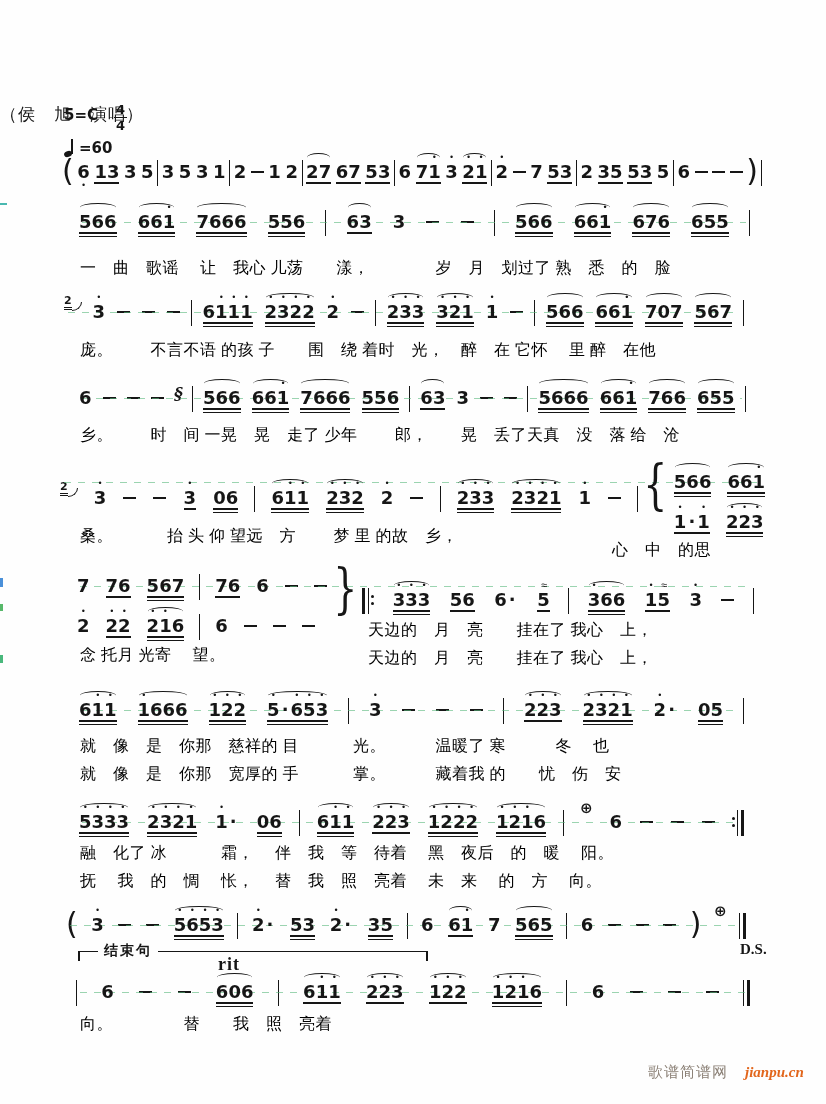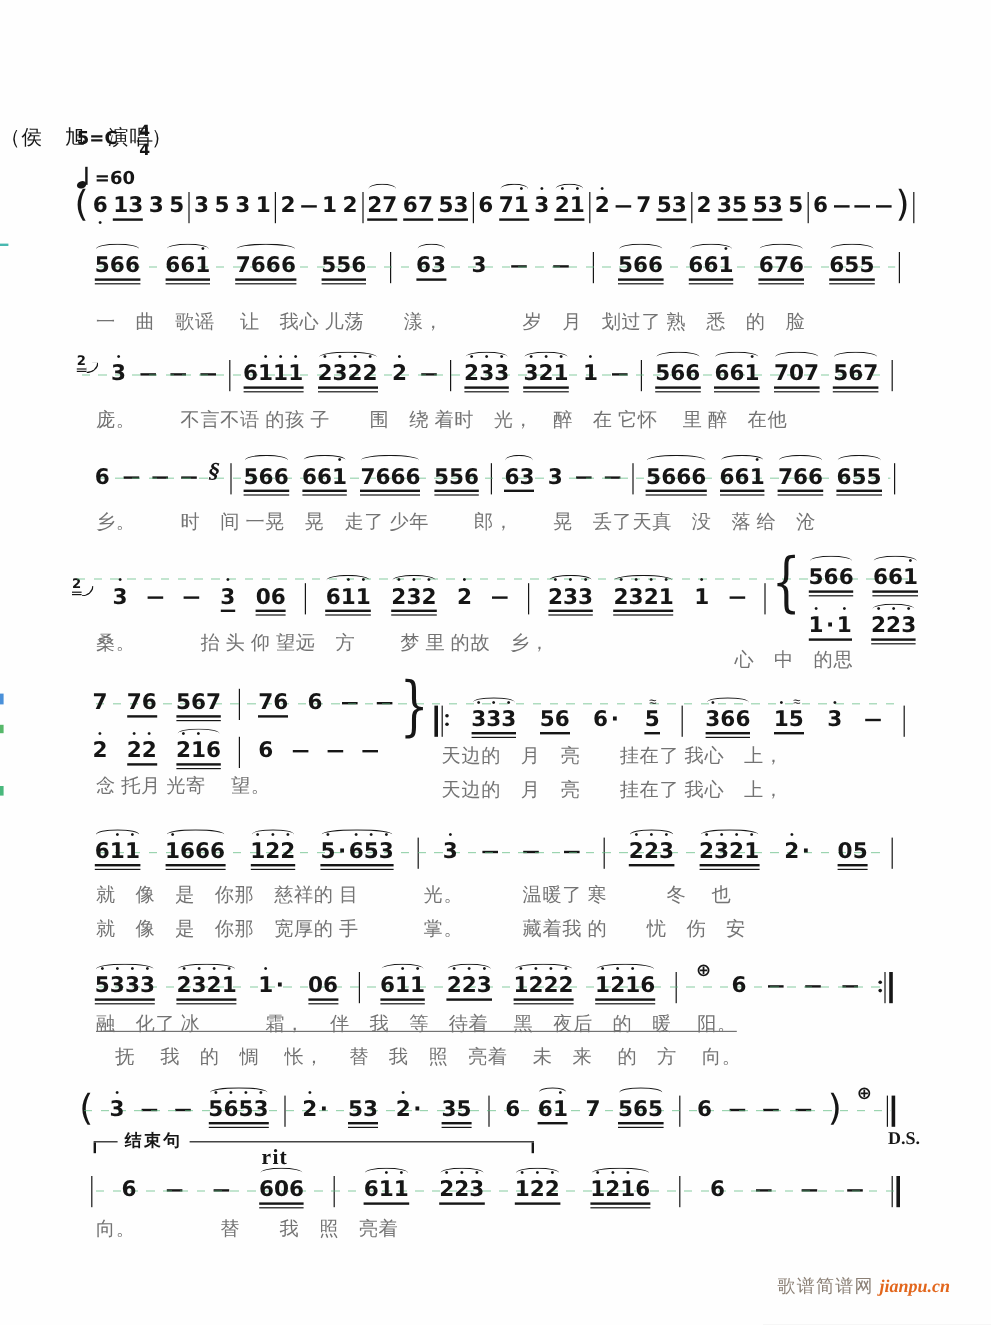--- a/index.html
+++ b/index.html
@@ -46,32 +46,32 @@
   .rdots{display:flex;flex-direction:column;gap:4px;margin-top:15px;flex-shrink:0;}
   .rdot{width:3px;height:3px;border-radius:50%;background:var(--ink);}
   .paren{font:400 30px "DejaVu Sans",sans-serif;line-height:34px;margin-top:2px;flex-shrink:0;}
   .brace{font:400 54px "DejaVu Serif",serif;line-height:58px;margin-top:-6px;transform:scaleX(.7);flex-shrink:0;}
   .segno{font:italic 700 17px "DejaVu Serif",serif;line-height:20px;margin-top:5px;flex-shrink:0;}
   .codam{font:700 15px "DejaVu Sans",sans-serif;margin-top:-3px;flex-shrink:0;}
   .grace{display:flex;align-items:flex-start;margin-top:3px;flex-shrink:0;}
   .g2{font:700 11px "DejaVu Sans",sans-serif;border-bottom:3px double var(--ink);line-height:12px;}
   .garc{width:9px;height:8px;border-bottom:1.5px solid var(--ink);border-right:1.5px solid var(--ink);border-radius:0 0 100% 0;margin-top:7px;}
 
-  .lyr{position:absolute;white-space:pre;font:16px "Liberation Serif",serif;color:#737373;letter-spacing:.5px;}
+  .lyr{position:absolute;white-space:pre;font:16px "Liberation Serif",serif;color:#000000;letter-spacing:.5px;}
   .arti{position:absolute;}
 
-  .endbracket{position:absolute;left:78px;top:951px;width:350px;height:10px;border-top:1.8px solid var(--ink);padding-left:17px;}
+  .endbracket{position:absolute;left:78px;top:951px;width:350px;height:10px;border-top:1.8px solid var(--ink);}
   .endbracket::before,.endbracket::after{content:"";position:absolute;top:0;width:1.8px;height:9px;background:var(--ink);}
   .endbracket::before{left:0;} .endbracket::after{right:0;}
   .endlabel{position:absolute;left:20px;top:-10px;background:#fefefe;padding:0 6px;font:700 14px "Liberation Serif",serif;letter-spacing:2px;}
   .rit{position:absolute;left:218px;top:954px;font:700 18px "Liberation Serif",serif;letter-spacing:1px;}
   .ds{position:absolute;left:740px;top:941px;font:700 15px "Liberation Serif",serif;}
   .wm{position:absolute;left:648px;top:1063px;font:15px "Liberation Serif",serif;white-space:pre;}
   .wm .site{color:var(--wmsite);letter-spacing:1px;}
-  .wm .url{color:var(--wmurl);font-style:italic;margin-left:5px;font-weight:700;}
+  .wm .url{color:var(--wmurl);font-style:italic;margin-left:17px;font-weight:700;}
 </style>
 </head>
 <body>
 
 <div class="page">
   <div class="subtitle">（侯　旭　演唱）</div>
 
 
   <div class="keyblock">
     <div class="keyrow">
@@ -2337,22 +2337,22 @@
       <div class="lyr" style="top: 258px; left: 80px;">一　曲　歌谣　 让　我心 儿荡　　漾，　　　　岁　月　划过了 熟　悉　的　脸</div>
       <div class="lyr" style="top: 340px; left: 80px;">庞。　　 不言不语 的孩 子　　围　绕 着时　光，　醉　在 它怀　 里 醉　在他</div>
       <div class="lyr" style="top: 425px; left: 80px;">乡。　　 时　间 一晃　晃　走了 少年　　 郎，　　晃　丢了天真　没　落 给　沧</div>
       <div class="lyr" style="top: 526px; left: 80px;">桑。　　　 抬 头 仰 望远　方　　 梦 里 的故　乡，</div>
       <div class="lyr" style="top: 540px; left: 612px;">心　中　的思</div>
       <div class="lyr" style="top: 645px; left: 80px;">念 托月 光寄　 望。</div>
       <div class="lyr" style="top: 620px; left: 368px;">天边的　月　亮　　挂在了 我心　上，</div>
       <div class="lyr" style="top: 648px; left: 368px;">天边的　月　亮　　挂在了 我心　上，</div>
       <div class="lyr" style="top: 736px; left: 80px;">就　像　是　你那　慈祥的 目　　　 光。　　　温暖了 寒　　　冬　 也</div>
       <div class="lyr" style="top: 764px; left: 80px; font-family: Liberation Serif, serif;">就　像　是　你那　宽厚的 手　　　 掌。　　　藏着我 的　　忧　伤　安</div>
-      <div class="lyr" style="top: 843px; left: 80px; text-decoration: underline;">融　化了 冰　　　 霜，　 伴　我　等　待着　 黑　夜后　的　暖　 阳。</div>
-      <div class="lyr" style="top: 871px; left: 96px;">抚　 我　的　惆　 怅，　 替　我　照　亮着　 未　来　 的　方　 向。</div>
+      <div class="lyr" style="top: 843px; left: 80px;">融　化了 冰　　　 霜，　 伴　我　等　待着　 黑　夜后　的　暖　 阳。</div>
+      <div class="lyr" style="top: 871px; left: 80px;">抚　 我　的　惆　 怅，　 替　我　照　亮着　 未　来　 的　方　 向。</div>
       <div class="lyr" style="top: 1014px; left: 80px;">向。　　　　 替　　我　照　亮着</div>
       <div class="arti" style="top: 203px; left: 0px; width: 7px; height: 2px; background: rgb(73, 184, 176);"></div>
       <div class="arti" style="top: 578px; left: 0px; width: 3px; height: 9px; background: rgb(74, 144, 217);"></div>
       <div class="arti" style="top: 604px; left: 0px; width: 3px; height: 7px; background: rgb(87, 184, 106);"></div>
       <div class="arti" style="top: 655px; left: 0px; width: 3px; height: 8px; background: rgb(73, 184, 124);"></div>
     </div>
 
   <div class="endbracket">
     <span class="endlabel">结束句</span>
   </div>

